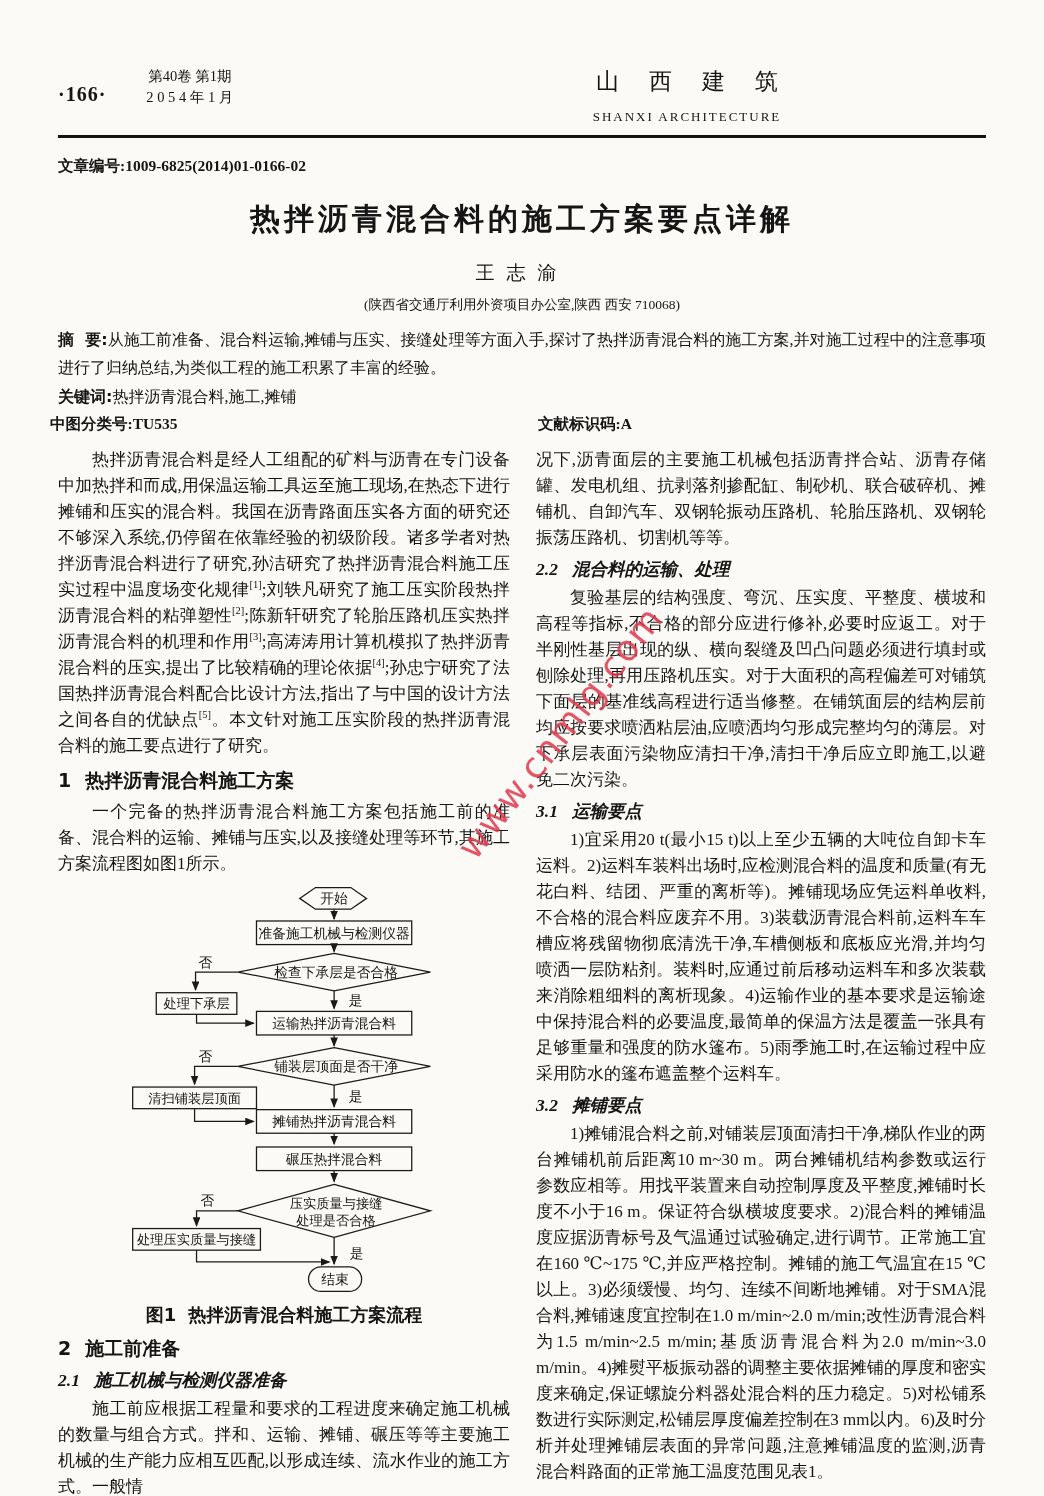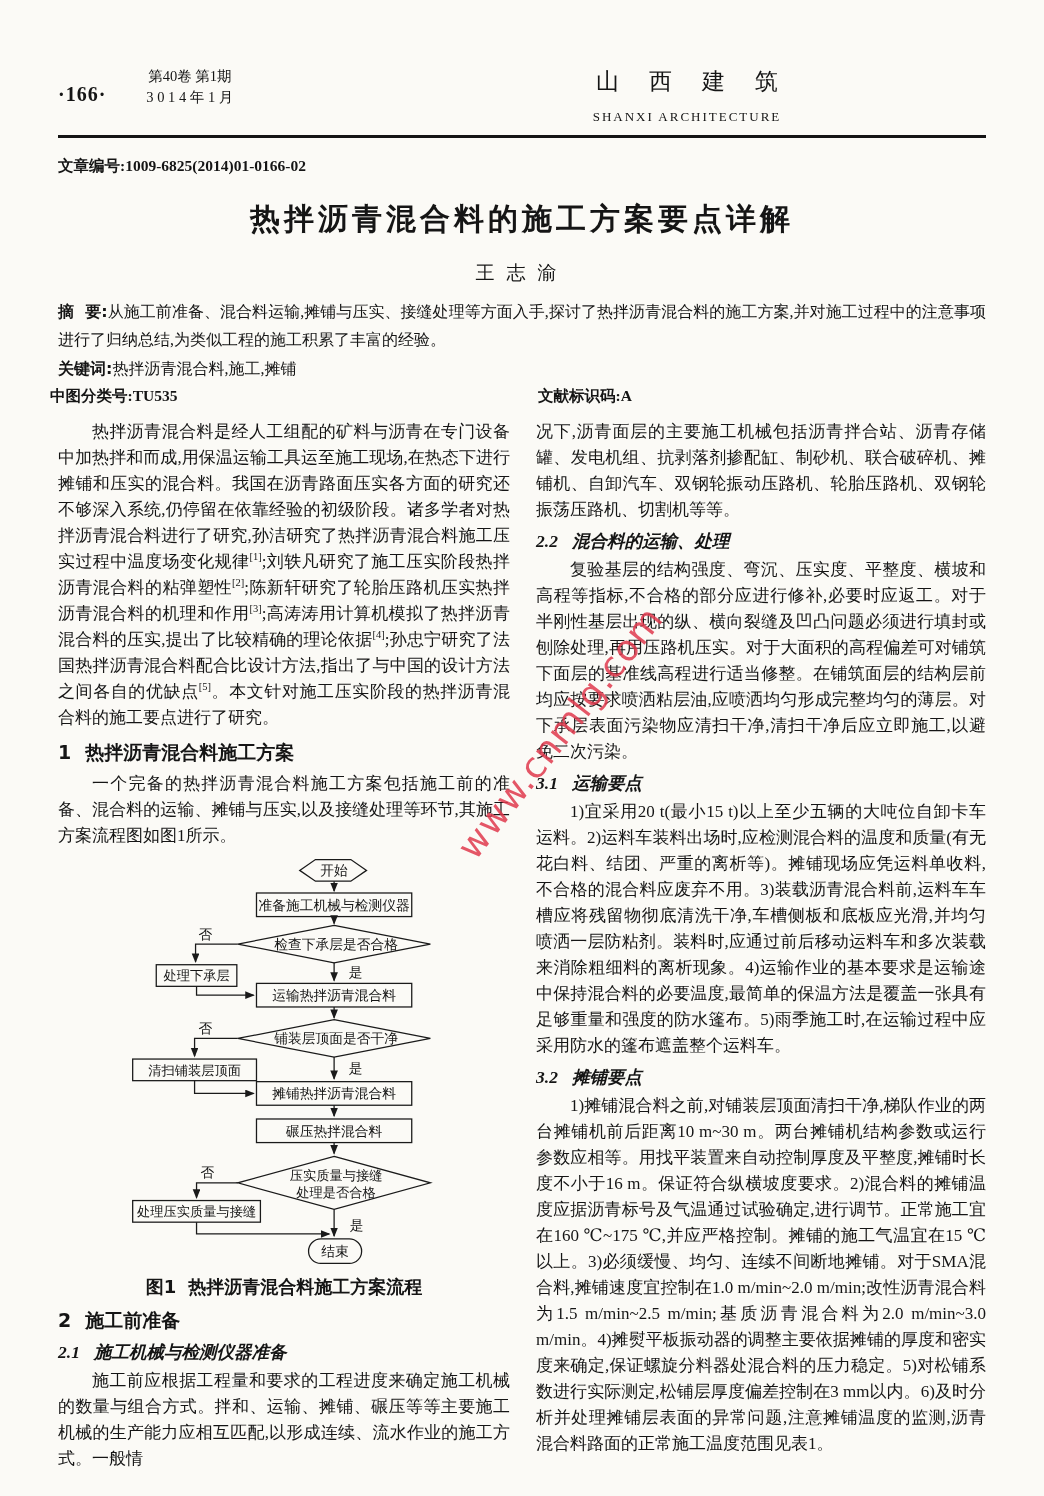--- a/index.html
+++ b/index.html
@@ -63,34 +63,35 @@
 
 <div class="page">
 
   <div class="wm">www.cnmlg.com</div>
 
   <div class="hdr">
     <div class="hdr-left">
       <div class="pageno">·166·</div>
       <div class="vol-cn">
         <div>第40卷 第1期</div>
-        <div>3 0 1 4 年 1 月</div>
+        <div>2 0 5 4 年 1 月</div>
       </div>
     </div>
     <div class="hdr-center">
       <div class="journal-cn">山西建筑</div>
       <div class="journal-en">SHANXI  ARCHITECTURE</div>
     </div>
   </div>
   <div class="hrule"></div>
 
   <div class="artno"><span class="pre">文章编号:</span><span>1009-6825(2014)01-0166-02</span></div>
 
   <div class="title">热拌沥青混合料的施工方案要点详解</div>
   <div class="author">王志渝</div>
+  <div class="affil">(陕西省交通厅利用外资项目办公室,陕西 西安  710068)</div>
 
   <div class="abs"><b class="pre">摘  要:</b><span>从施工前准备、混合料运输,摊铺与压实、接缝处理等方面入手,探讨了热拌沥青混合料的施工方案,并对施工过程中的注意事项进行了归纳总结,为类似工程的施工积累了丰富的经验。</span></div>
   <div class="kw"><b class="pre">关键词:</b><span>热拌沥青混合料,施工,摊铺</span></div>
   <div class="metarow">
     <div class="clc"><span>中图分类号:</span><span>TU535</span></div>
     <div><span>文献标识码:</span><span>A</span></div>
   </div>
 
   <div class="cols">
 

